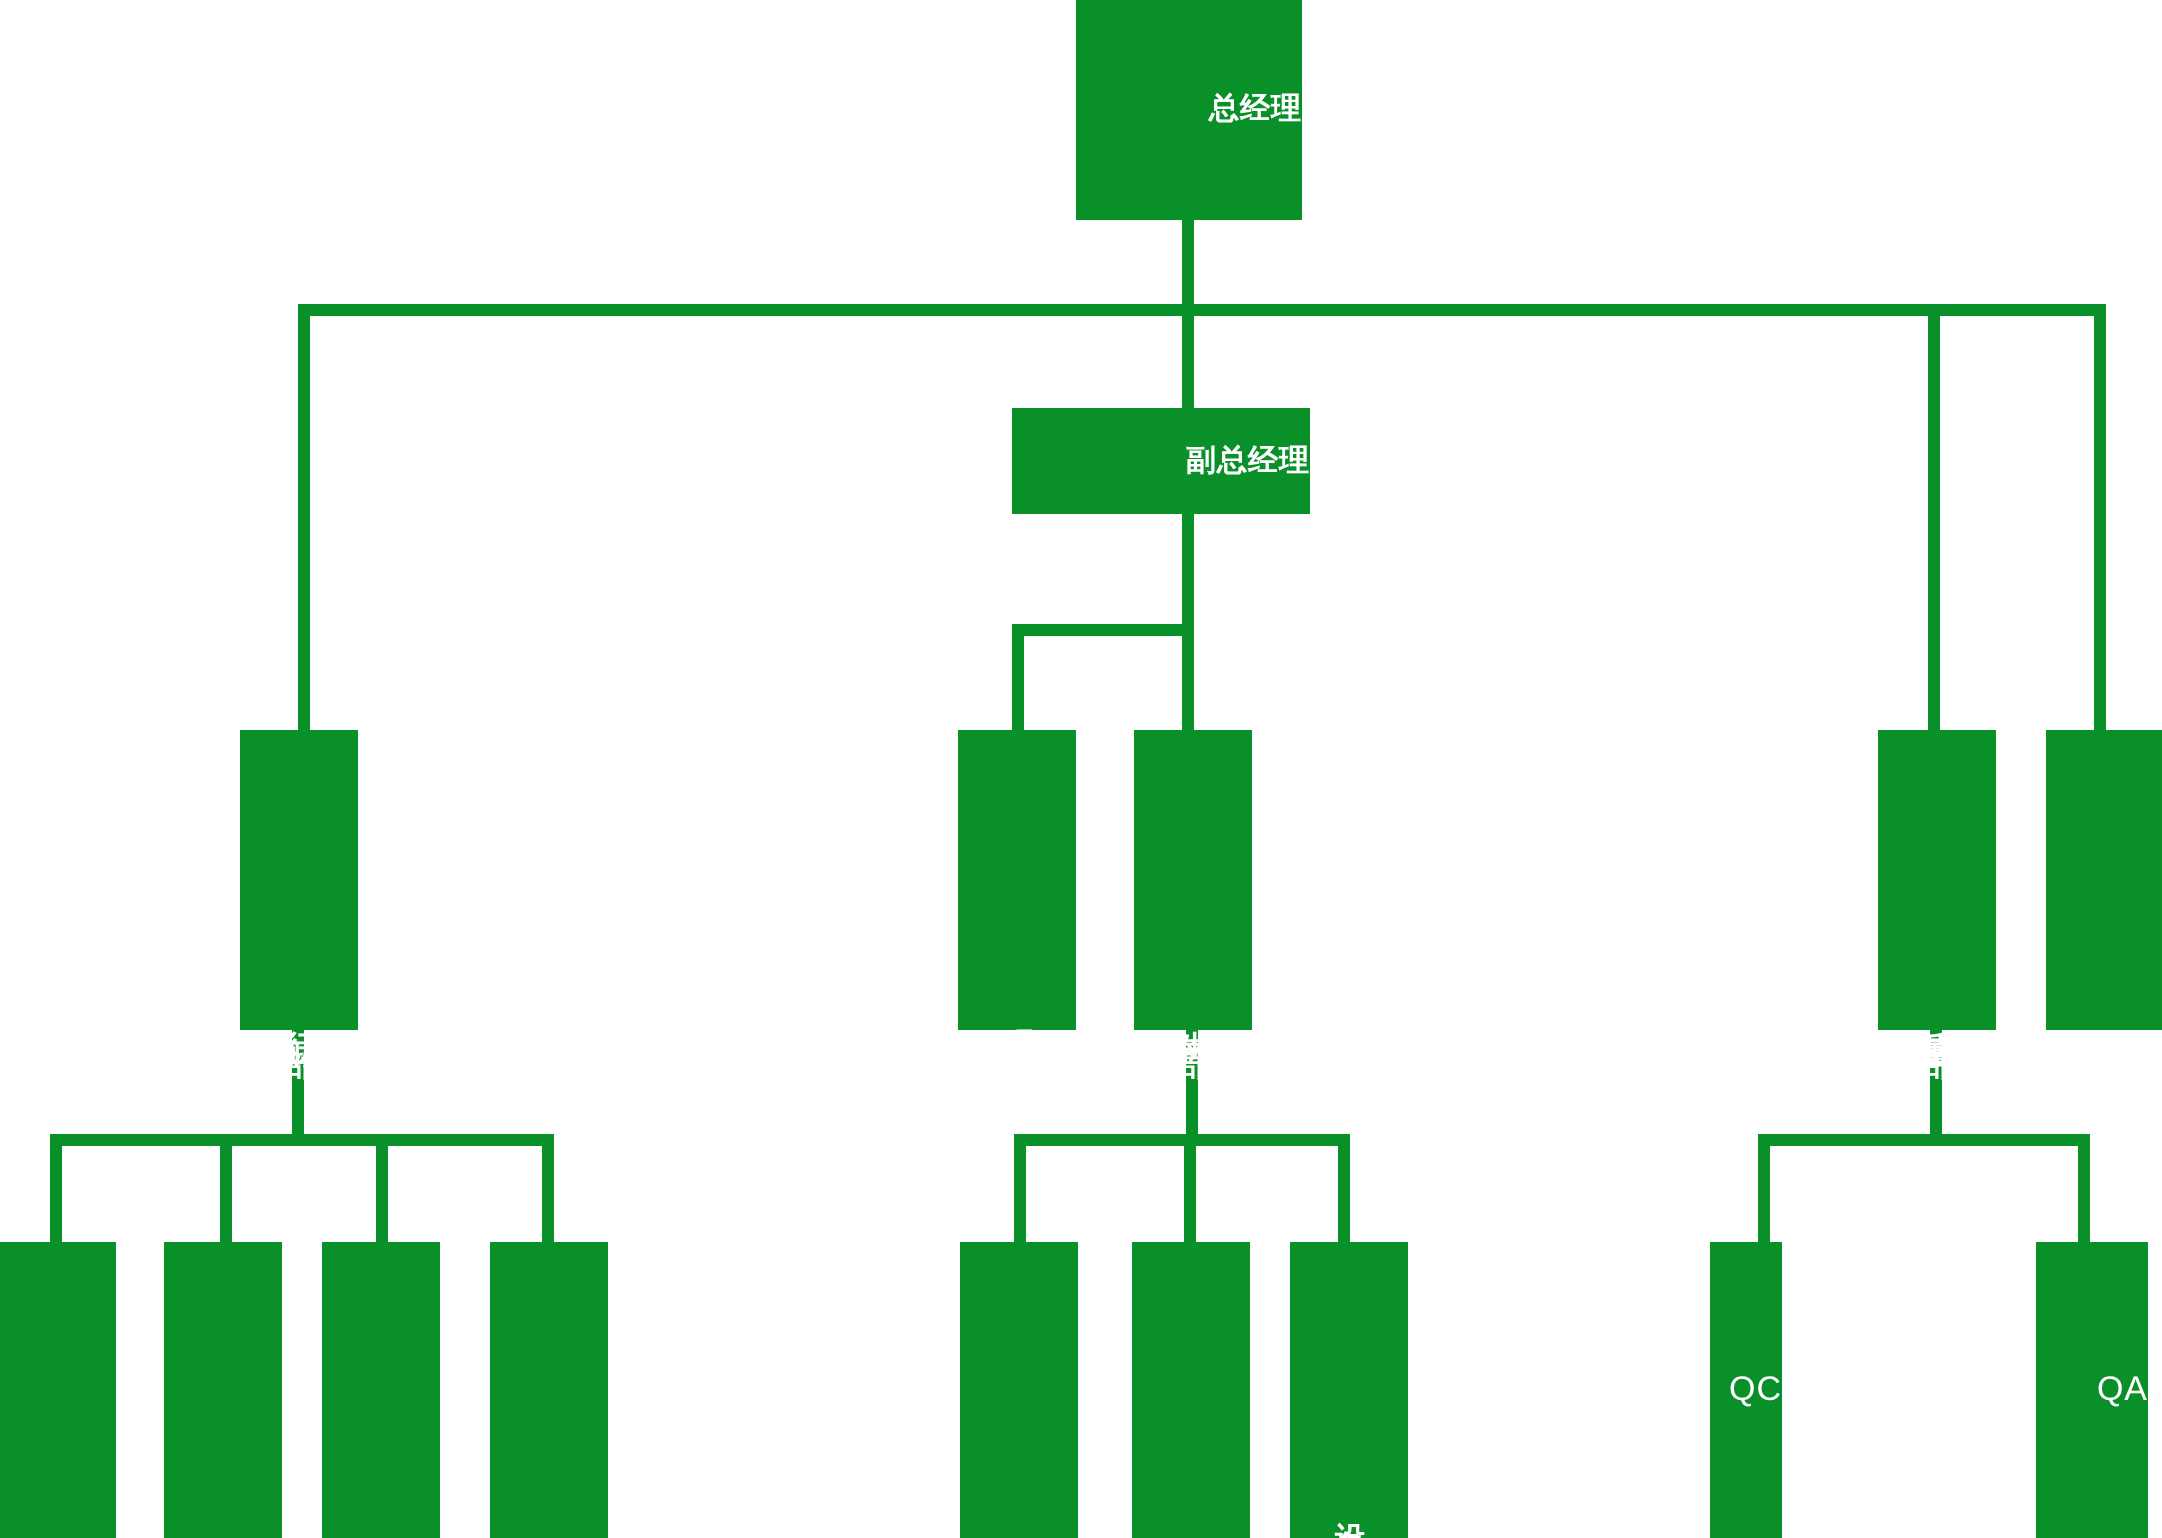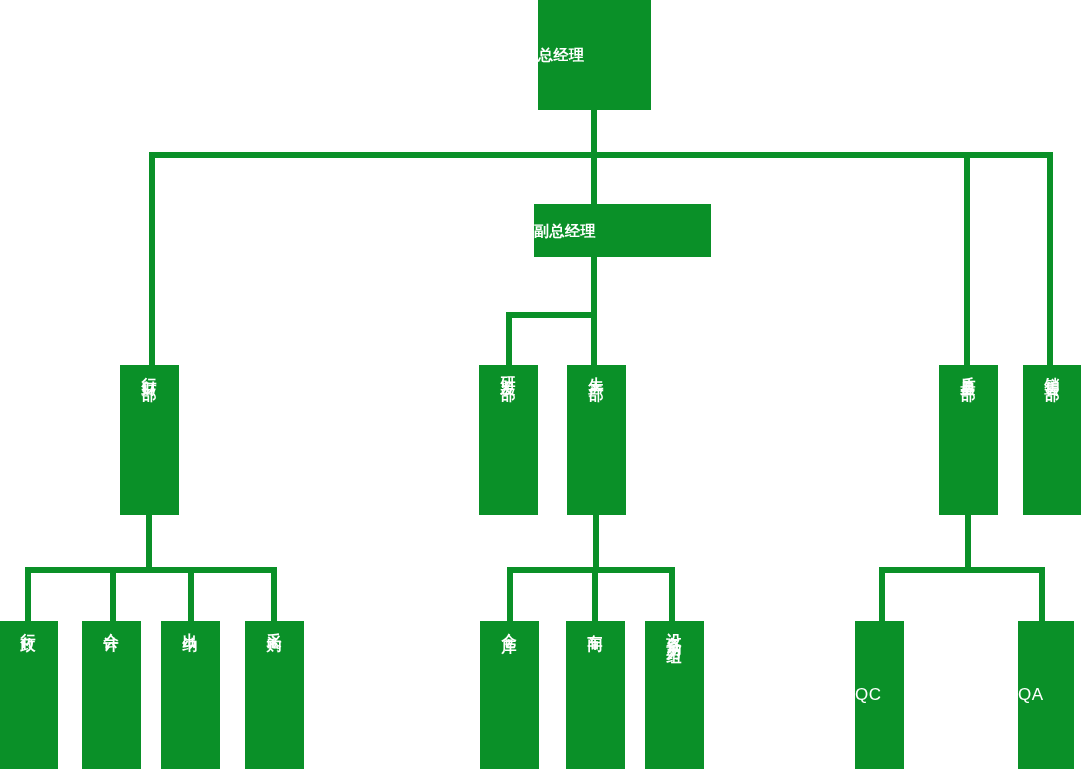--- a/index.html
+++ b/index.html
@@ -16,21 +16,21 @@
     height: 769px;
     background: #ffffff;
     overflow: hidden;
   }
   .node {
     position: absolute;
     background: #0a9028;
     color: #ffffff;
     display: flex;
     align-items: center;
-    justify-content: flex-start;
+    justify-content: flex-end;
     text-align: center;
     box-sizing: border-box;
     line-height: 1.28;
     font-size: 15px;
     font-weight: 600;
     letter-spacing: 0.5px;
     user-select: none;
   }
   .node.vertical-text {
     writing-mode: vertical-rl;
@@ -80,21 +80,21 @@
   <div class="conn" style="left:965px; top:515px; width:6px; height:58px;"></div>
   <div class="conn" style="left:879px; top:567px; width:122px; height:6px;"></div>
   <div class="conn" style="left:940px; top:567px; width:105px; height:6px;"></div>
   <div class="conn" style="left:879px; top:567px; width:6px; height:55px;"></div>
   <div class="conn" style="left:1039px; top:567px; width:6px; height:55px;"></div>
 
   <div class="node" style="left:538px; top:0px; width:113px; height:110px;">
     <span class="label">总经理</span>
   </div>
 
-  <div class="node" style="left:534px; top:204px; width:177px; height:53px;">
+  <div class="node" style="left:506px; top:204px; width:149px; height:53px;">
     <span class="label">副总经理</span>
   </div>
 
   <div class="node vertical-text" style="left:120px; top:365px; width:59px; height:150px;">
     <span class="label">行财部</span>
   </div>
   <div class="node vertical-text" style="left:479px; top:365px; width:59px; height:150px;">
     <span class="label">研发部</span>
   </div>
   <div class="node vertical-text" style="left:567px; top:365px; width:59px; height:150px;">
@@ -123,20 +123,20 @@
   <div class="node vertical-text" style="left:480px; top:621px; width:59px; height:148px;">
     <span class="label">仓库</span>
   </div>
   <div class="node vertical-text" style="left:566px; top:621px; width:59px; height:148px;">
     <span class="label">车间</span>
   </div>
   <div class="node vertical-text" style="left:645px; top:621px; width:59px; height:148px;">
     <span class="label">设备动力组</span>
   </div>
 
-  <div class="node" style="left:855px; top:621px; width:49px; height:148px; font-size:17px; font-weight:400;">
+  <div class="node" style="left:855px; top:621px; width:36px; height:148px; font-size:17px; font-weight:400;">
     <span class="label">QC</span>
   </div>
   <div class="node" style="left:1018px; top:621px; width:56px; height:148px; font-size:17px; font-weight:400;">
     <span class="label">QA</span>
   </div>
 
 </div>
 
 </body></html>

